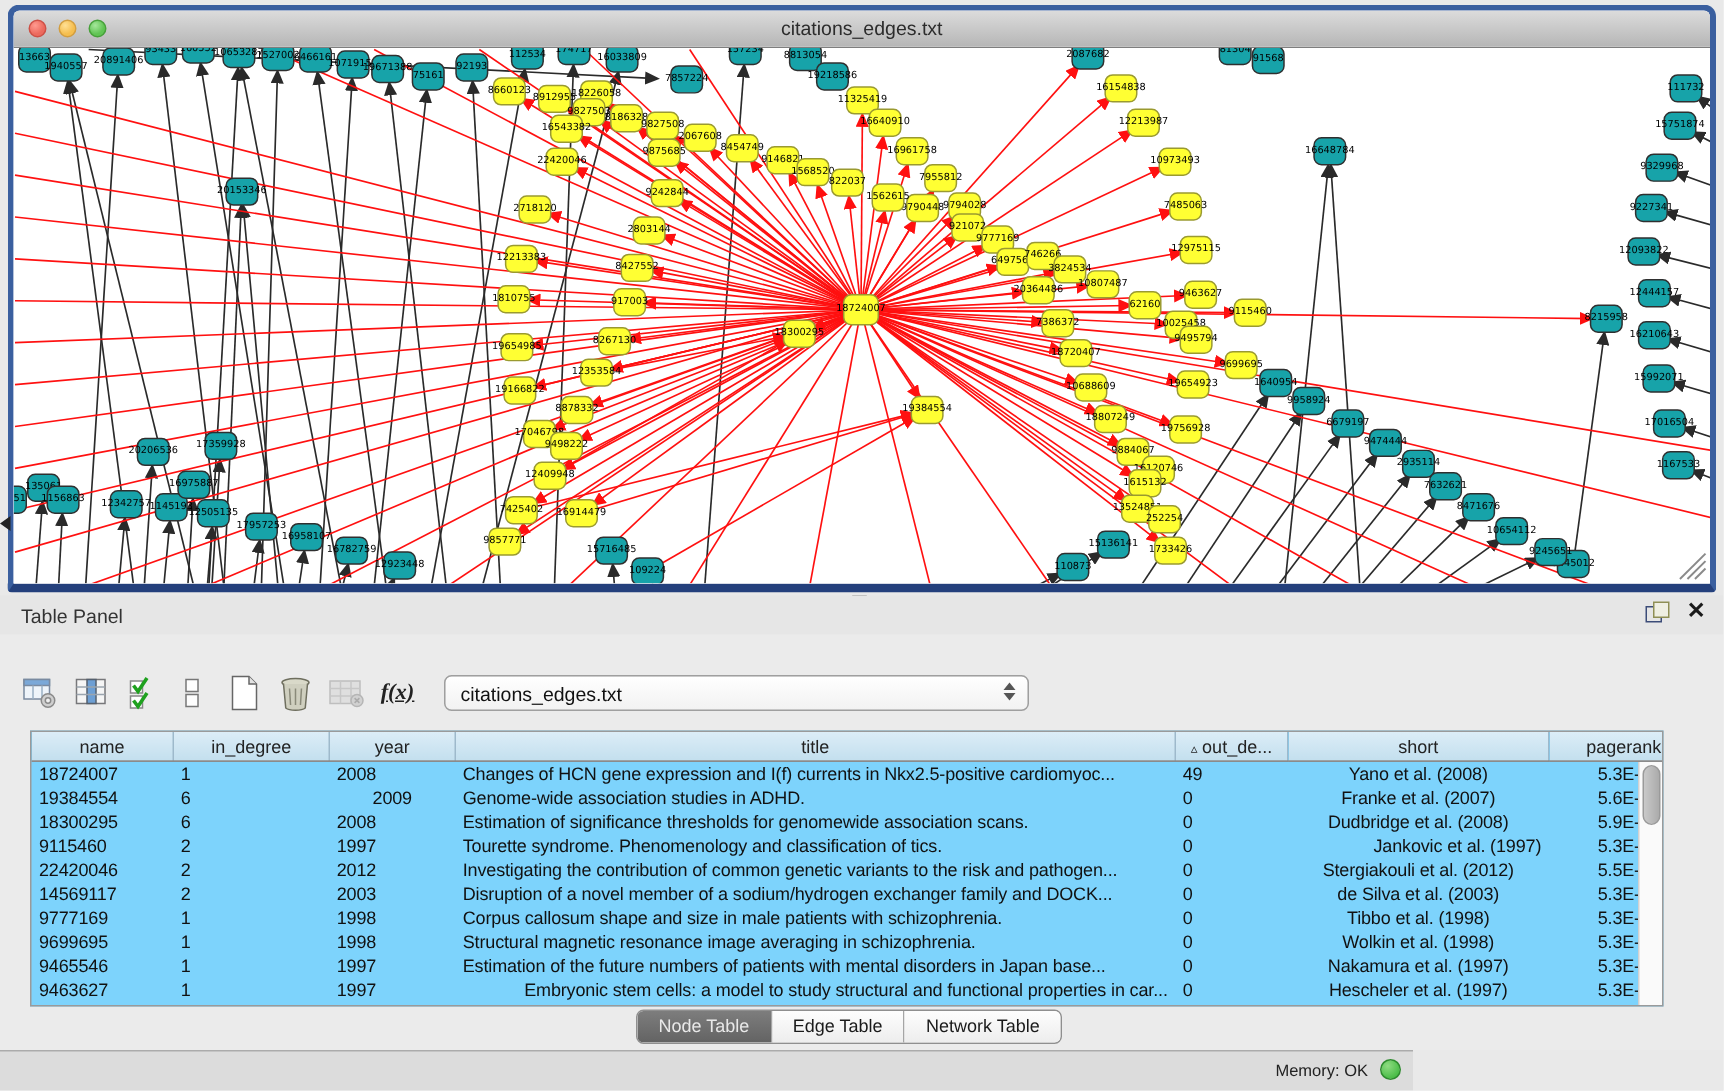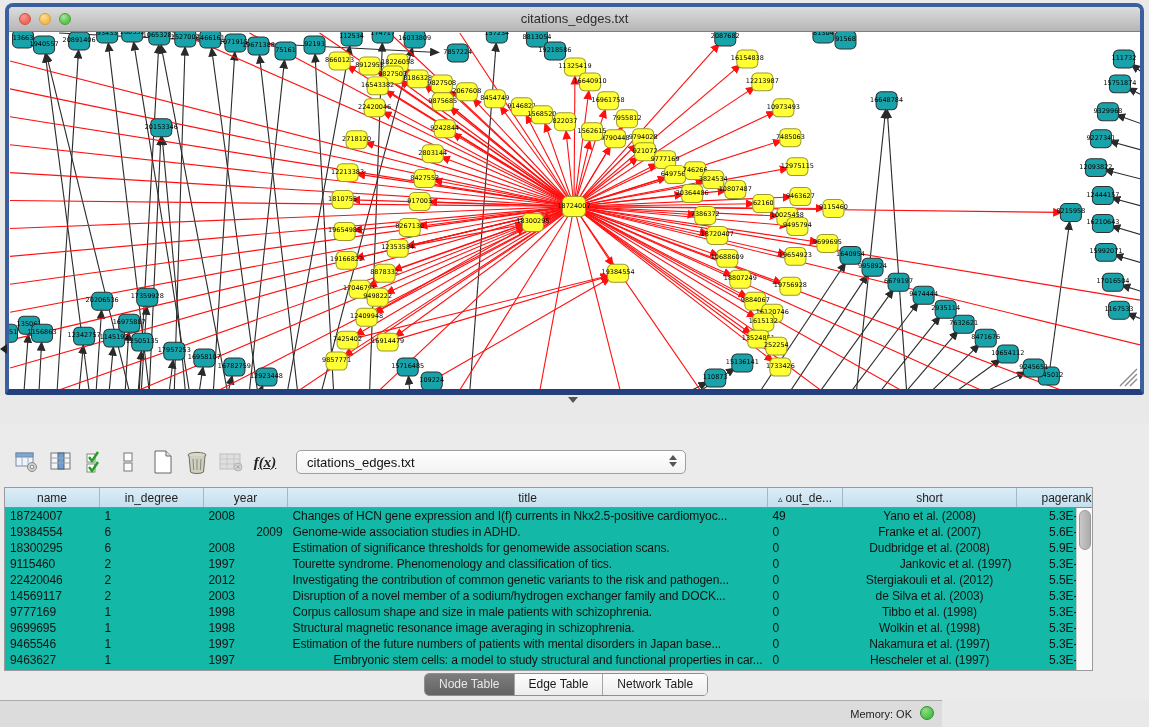--- a/index.html
+++ b/index.html
@@ -40,21 +40,21 @@
   .toolbar{position:absolute;left:10px;top:22px;height:34px;display:flex;align-items:center;}
   .tb-btn{width:34px;height:30px;display:flex;align-items:center;justify-content:center;}
   .fx{font-family:"Liberation Serif",serif;font-style:italic;font-weight:bold;font-size:15px;color:#222;margin:0 4px;text-decoration:underline;}
   .combo{position:relative;margin-left:14px;width:390px;height:24px;background:linear-gradient(#ffffff,#f2f2f2);
     border:1px solid #9f9f9f;border-radius:5px;box-sizing:border-box;}
   .combo-val{position:absolute;left:10px;top:4px;font-size:13px;color:#111;}
   .combo-arrows{position:absolute;right:8px;top:4px;display:flex;flex-direction:column;gap:2px;}
   .combo-arrows .up{width:0;height:0;border-left:4px solid transparent;border-right:4px solid transparent;border-bottom:5px solid #555;}
   .combo-arrows .dn{width:0;height:0;border-left:4px solid transparent;border-right:4px solid transparent;border-top:5px solid #555;}
 
-  .tableWrap{position:absolute;left:4px;top:64px;width:1089px;height:184px;background:#14b8a6;
+  .tableWrap{position:absolute;left:20px;top:64px;width:1089px;height:184px;background:#7dd3fc;
     border:1px solid #9a9a9a;box-sizing:border-box;overflow:hidden;}
   table.grid{border-collapse:collapse;table-layout:fixed;width:1072px;font-size:12px;color:#111;}
   table.grid th{height:19px;background:linear-gradient(#dcedf7,#c3dfee);border-right:1px solid #9eb9cb;
     border-bottom:1px solid #8b8b8b;font-weight:normal;font-size:12px;color:#222;padding:0 3px;
     overflow:hidden;white-space:nowrap;text-align:center;}
   table.grid td{height:16px;padding:0 5px;overflow:hidden;white-space:nowrap;letter-spacing:-0.1px;}
   .sort-tri{font-size:9px;margin-right:3px;}
   .vscroll{position:absolute;right:0;top:20px;bottom:0;width:15px;background:#fafafa;border-left:1px solid #d0d0d0;}
   .vthumb{position:absolute;left:2px;top:2px;width:10px;height:38px;background:linear-gradient(90deg,#c9c9c9,#ababab);
     border:1px solid #9a9a9a;border-radius:6px;}
@@ -811,20 +811,30 @@
           <line x1="1129" y1="386" x2="1136" y2="379"></line>
           <line x1="1119" y1="386" x2="1136" y2="369"></line>
         </g>
       </svg>
     </div>
   </div>
 
   <div class="left-collapse"></div>
   <div class="splitter-arrow"></div>
 
+  <div class="panel-header">
+    <div class="panel-title">Table Panel</div>
+    <div class="panel-hdr-icons">
+      <div class="float-ic">
+          <span class="b"></span>
+          <span class="f"></span>
+        </div>
+      <div class="close-x">✕</div>
+    </div>
+  </div>
 
   <div class="panel-body">
 
     <div class="toolbar">
       <div class="tb-btn">
         <svg class="ic" width="24" height="22">
             <rect x="1" y="2" width="17" height="13" fill="#eef4fa" stroke="#7a8aa0"></rect>
             <rect x="1" y="2" width="17" height="4" fill="#7aa8d8" stroke="#7a8aa0"></rect>
             <line x1="7" y1="6" x2="7" y2="15" stroke="#9ab0c4"></line>
             <line x1="13" y1="6" x2="13" y2="15" stroke="#9ab0c4"></line>
@@ -911,21 +921,21 @@
               <td style="text-align: left;">1</td>
               <td style="text-align: left;">2008</td>
               <td style="text-align: left;">Changes of HCN gene expression and I(f) currents in Nkx2.5-positive cardiomyoc...</td>
               <td style="text-align: left;">49</td>
               <td style="text-align: center;">Yano et al. (2008)</td>
               <td style="text-align: center;">5.3E-5</td>
             </tr>
             <tr>
               <td style="text-align: left;">19384554</td>
               <td style="text-align: left;">6</td>
-              <td style="text-align: right; margin-left: 24px;">2009</td>
+              <td style="text-align: center; margin-left: 24px;">2009</td>
               <td style="text-align: left;">Genome-wide association studies in ADHD.</td>
               <td style="text-align: left;">0</td>
               <td style="text-align: center;">Franke et al. (2007)</td>
               <td style="text-align: center;">5.6E-5</td>
             </tr>
             <tr>
               <td style="text-align: left;">18300295</td>
               <td style="text-align: left;">6</td>
               <td style="text-align: left;">2008</td>
               <td style="text-align: left;">Estimation of significance thresholds for genomewide association scans.</td>

